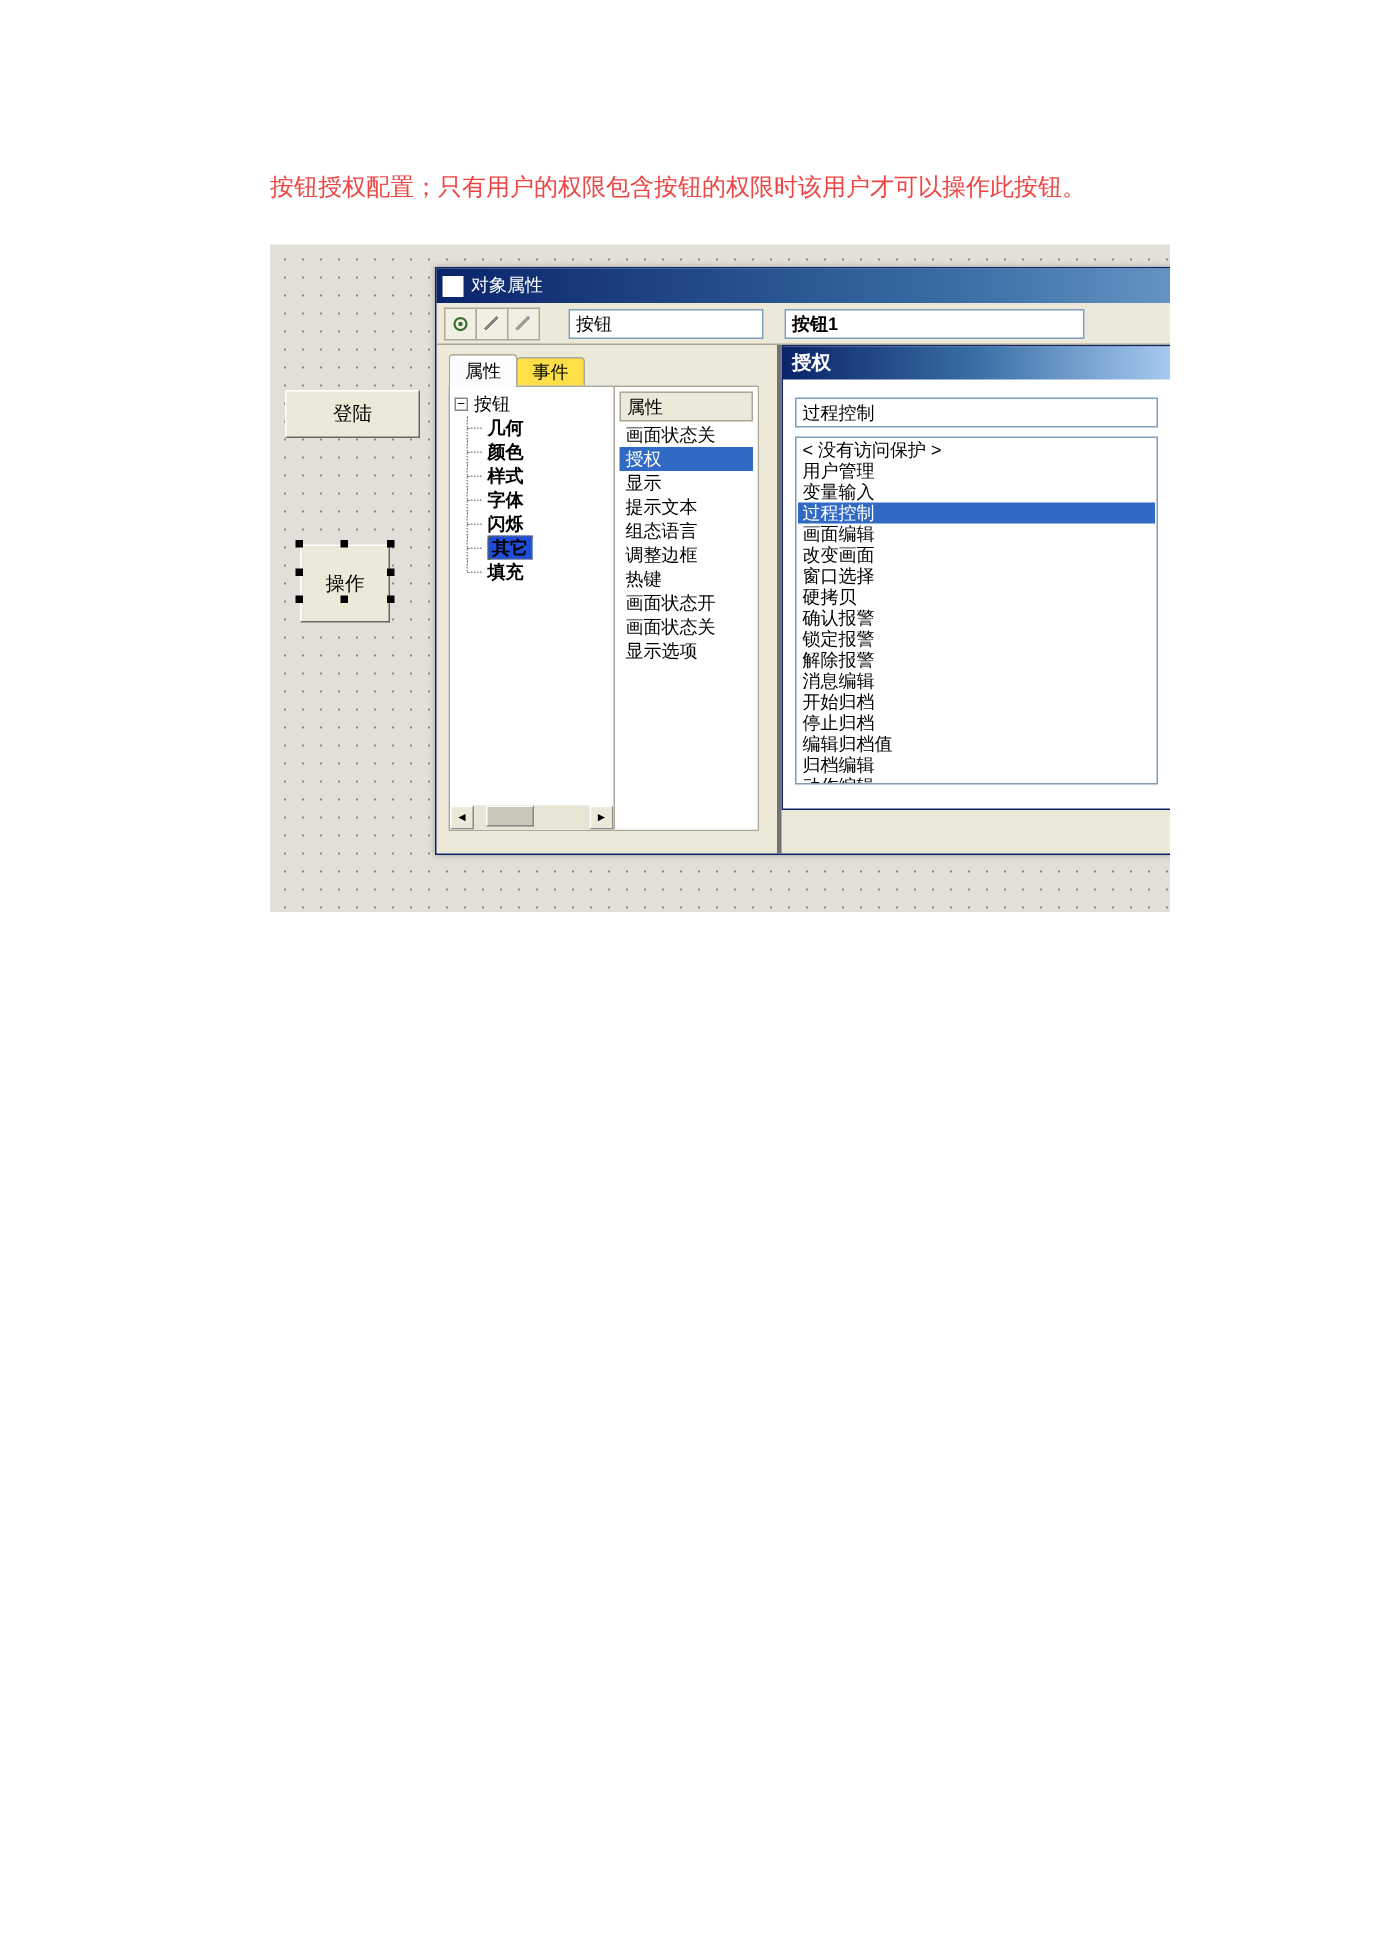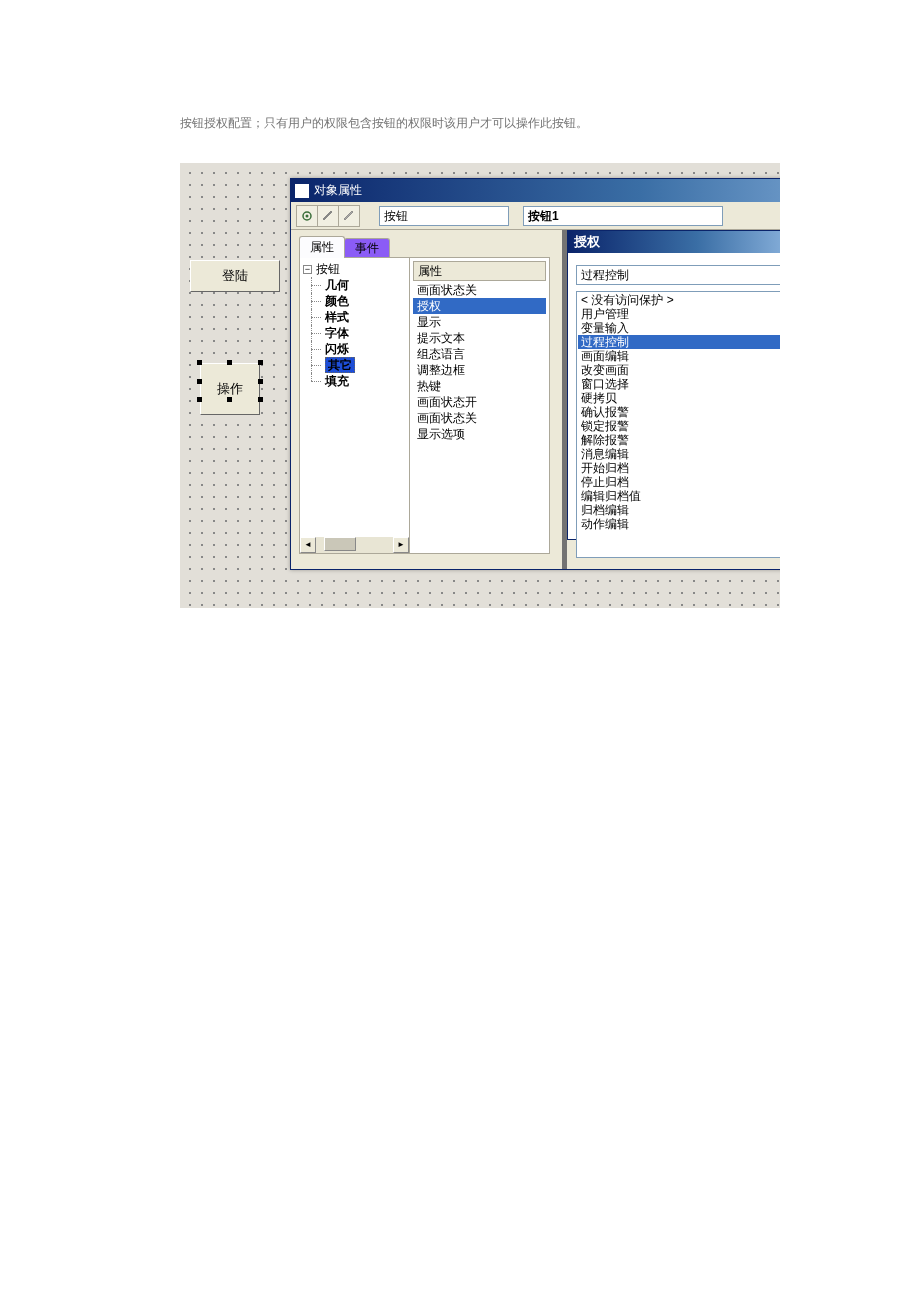--- a/index.html
+++ b/index.html
@@ -5,22 +5,22 @@
     * { box-sizing: border-box; margin: 0; padding: 0; }
     body {
       background: #fff;
       font-family: "Microsoft YaHei", "SimSun", Arial, sans-serif;
       font-size: 13px;
       width: 920px;
       height: 1302px;
     }
     .page-caption {
       padding: 115px 0 0 180px;
-      font-size: 12px;
-      color: #737373;
+      font-size: 16px;
+      color: #ef4444;
     }
     .canvas-area {
       position: absolute;
       left: 180px;
       top: 163px;
       width: 600px;
       height: 445px;
       background: #e2dfd8;
       background-image: radial-gradient(circle, #888 0.8px, transparent 0.8px);
       background-size: 12px 12px;
@@ -95,22 +95,22 @@
       padding: 1px 4px;
       font-size: 12px;
     }
     .type-field { width: 130px; margin-left: 20px; }
     .name-field { width: 200px; margin-left: 14px; font-weight: bold; }
     .main-content {
       display: flex;
       height: 339px;
     }
     .left-pane {
-      width: 276px;
-      border-right: 5px solid #737373;
+      width: 230px;
+      border-right: 3px solid #737373;
       padding: 6px;
     }
     .right-pane {
       flex: 1;
       position: relative;
     }
     .tab-strip {
       display: flex;
       height: 22px;
       margin-left: 2px;
@@ -125,21 +125,21 @@
       align-items: center;
       border-radius: 3px 3px 0 0;
       margin-right: -1px;
     }
     .tab.active {
       background: #fcfcfe;
       position: relative;
       z-index: 2;
     }
     .tab.inactive {
-      background: #8b5cf6;
+      background: #fde047;
       margin-top: 2px;
       height: 20px;
       z-index: 0;
     }
     .tab-body {
       height: 297px;
       display: flex;
       border: 1px solid #aca899;
       background: #fcfcfe;
       margin: -1px 6px 6px 2px;
@@ -283,21 +283,21 @@
       height: 20px;
       border: 1px solid #7f9db9;
       background: #fff;
       padding: 1px 4px;
       font-size: 12px;
     }
     .dropdown-list {
       margin: 0 8px;
       border: 1px solid #7f9db9;
       background: #fff;
-      height: 267px;
+      height: 232px;
       overflow: hidden;
       font-size: 12px;
       line-height: 14px;
       padding: 1px;
     }
     .dd-item {
       padding: 0 3px;
     }
     .dd-item.sel {
       background: #316ac5;

